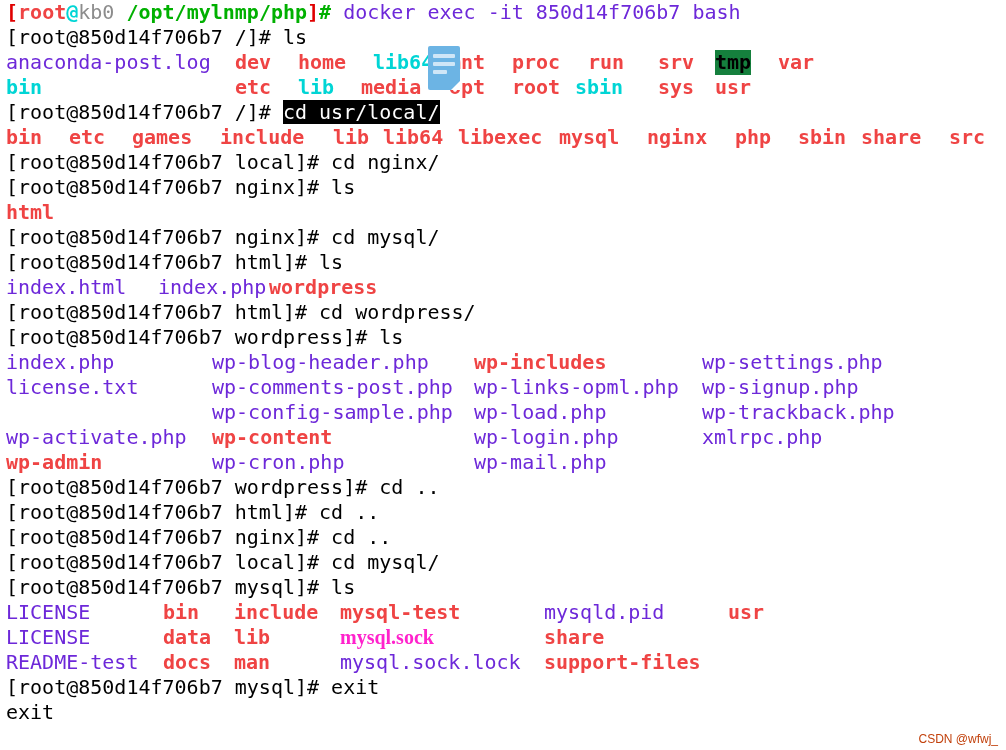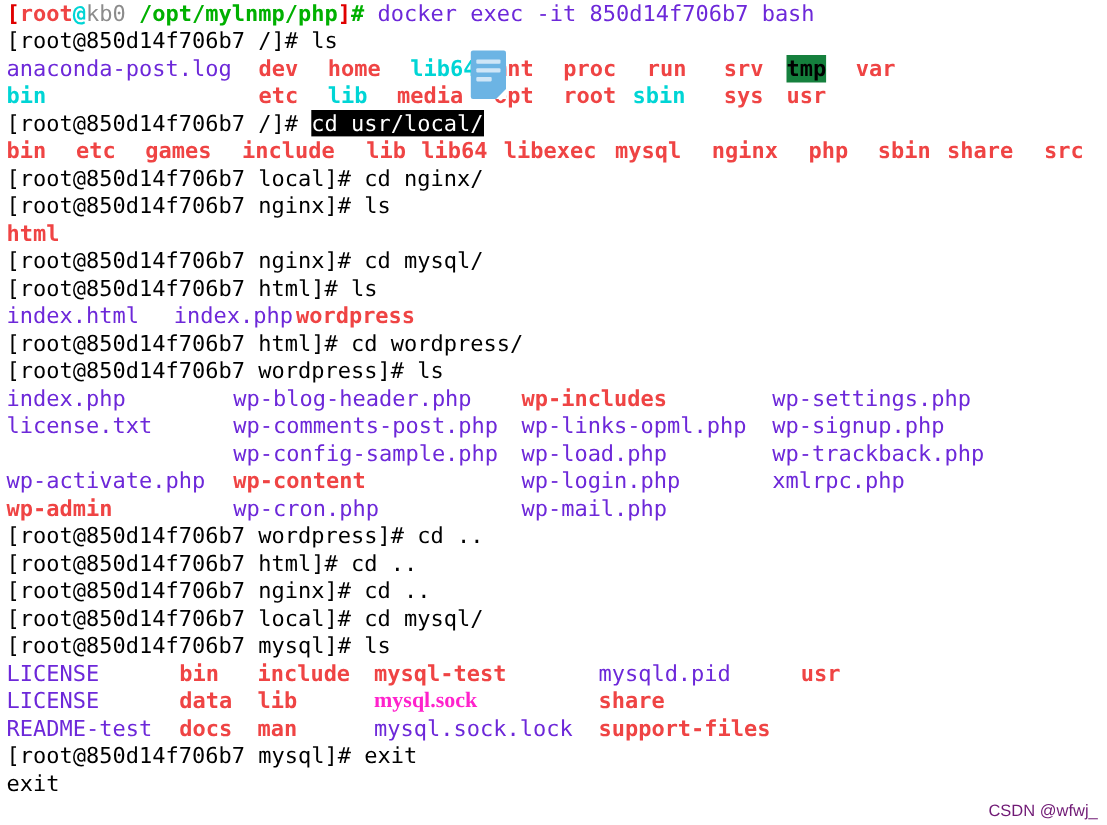--- a/index.html
+++ b/index.html
@@ -91,22 +91,22 @@
     width: 0; height: 0;
     border-left: 9px solid transparent;
     border-bottom: 9px solid #ffffff;
   }
 
   #watermark {
     position: absolute;
     right: 8px;
     bottom: 4px;
     font-family: "Liberation Sans", sans-serif;
-    font-size: 15px;
-    color: #701a75;
+    font-size: 12px;
+    color: #c2410c;
     white-space: pre;
     z-index: 50;
   }
 </style>
 </head>
 <body>
 
 <div id="terminal">
 
   <div class="line"><span class="c-red">[</span><span class="c-blue">root</span><span class="c-cyan">@</span><span class="c-grey">kb0</span><span> </span><span class="c-green">/opt/mylnmp/php</span><span class="c-red">]</span><span class="c-green">#</span><span> </span><span class="c-black">docker exec -it 850d14f706b7 bash</span></div>

